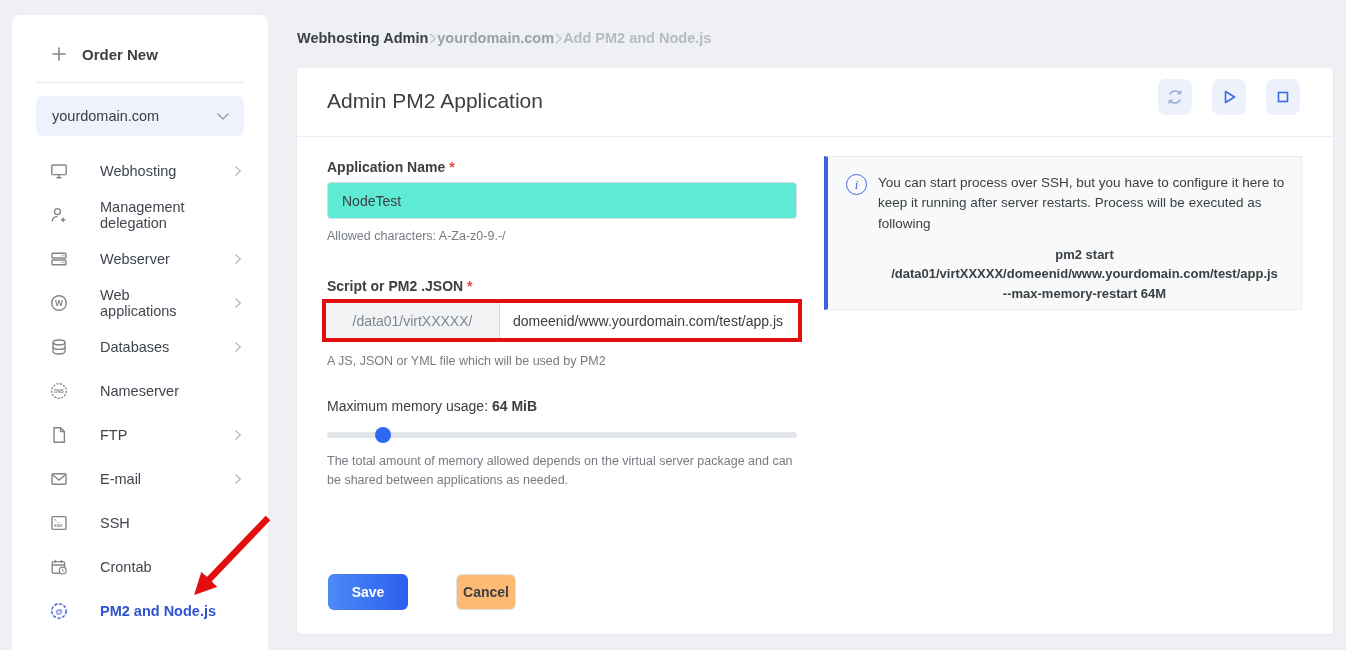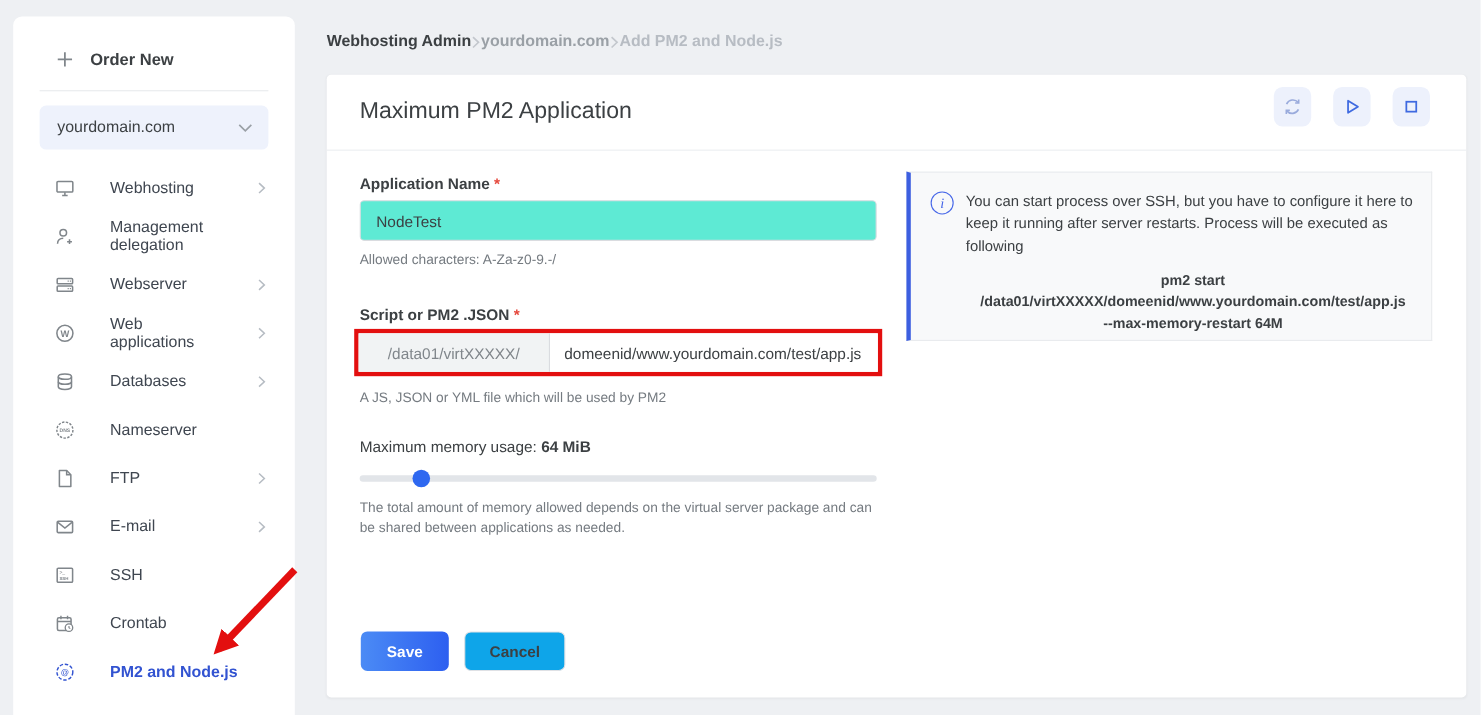--- a/index.html
+++ b/index.html
@@ -58,26 +58,26 @@
   .script-input { flex:1; border:none; outline:none; padding:0 6px 0 13px;
                   font-family:inherit; font-size:14px; color:#3c4043; min-width:0; }
 
   .memory-label { position:absolute; left:30px; top:330px; font-size:14px; color:#3c4043; }
   .memory-label b { font-weight:700; }
   .slider { position:absolute; left:30px; top:359px; width:470px; height:16px; cursor:pointer; }
   .slider-track { position:absolute; left:0; right:0; top:5px; height:6px; background:#e2e5e9; border-radius:3px; }
   .slider-thumb { position:absolute; top:0; width:16px; height:16px; margin-left:-8px;
                   background:#2e68f0; border-radius:50%; }
 
-  .actions { position:absolute; left:31px; top:506px; display:flex; gap:14px; }
+  .actions { position:absolute; left:31px; top:506px; display:flex; }
   .btn-save { width:80px; height:36px; border:none; border-radius:6px; color:#fff;
               font-family:inherit; font-size:14px; font-weight:700; cursor:pointer;
               background:linear-gradient(90deg,#4b8bf5,#2d5ff0); }
-  .btn-cancel { width:92px; height:36px; border:1px solid #dfe1e5; border-radius:6px; background:#0ea5e9;
-                font-family:inherit; font-size:14px; font-weight:600; color:#3c4043; cursor:pointer; }
+  .btn-cancel { width:60px; height:36px; border:1px solid #dfe1e5; border-radius:6px; background:#fdba74;
+                font-family:inherit; font-size:14px; font-weight:600; color:#3c4043; cursor:pointer;margin-left:48px; }
 
   
   .info-box { position:absolute; left:527px; top:88px; width:478px; height:154px;
               background:#f8f9fa; border:1px solid #e9ebee; border-left:4px solid #3d5fe0;
               padding:16px 10px 14px 18px; display:flex; gap:11px; }
   .info-icon { width:21px; height:21px; flex:0 0 21px; border:1.5px solid #4566e8; border-radius:50%;
                color:#4566e8; font-size:13px; font-style:italic; font-family:"Liberation Serif",serif;
                display:flex; align-items:center; justify-content:center; margin-top:1px; }
   .info-text { font-size:13.5px; color:#3c4043; line-height:1.5; }
   .info-cmd { margin-top:11px; font-weight:700; font-size:13px; line-height:1.5; white-space:nowrap;text-align:center; }
@@ -243,21 +243,21 @@
     <span class="bc-mid">yourdomain.com</span>
     <svg width="9" height="13" viewBox="0 0 9 13">
       <path d="M2 1.8L7 6.5L2 11.2" stroke="#c3c7cd" stroke-width="1.5" fill="none"></path>
     </svg>
     <span class="bc-last">Add PM2 and Node.js</span>
   </div>
 
   <main class="card">
 
     <div class="card-header">
-      <h1 class="page-title">Maximum PM2 Application</h1>
+      <h1 class="page-title">Admin PM2 Application</h1>
       <div class="toolbar">
         <button class="tool-btn">
           <svg width="20" height="20" viewBox="0 0 20 20">
             <path d="M15.2 6.2A6.3 6.3 0 0 0 4.6 7.6" fill="none" stroke="#9aabdc" stroke-width="1.5"></path>
             <path d="M15.6 3.4v3.2h-3.2" fill="none" stroke="#9aabdc" stroke-width="1.5"></path>
             <path d="M4.8 13.8a6.3 6.3 0 0 0 10.6-1.4" fill="none" stroke="#9aabdc" stroke-width="1.5"></path>
             <path d="M4.4 16.6v-3.2h3.2" fill="none" stroke="#9aabdc" stroke-width="1.5"></path>
           </svg>
         </button>
         <button class="tool-btn">

